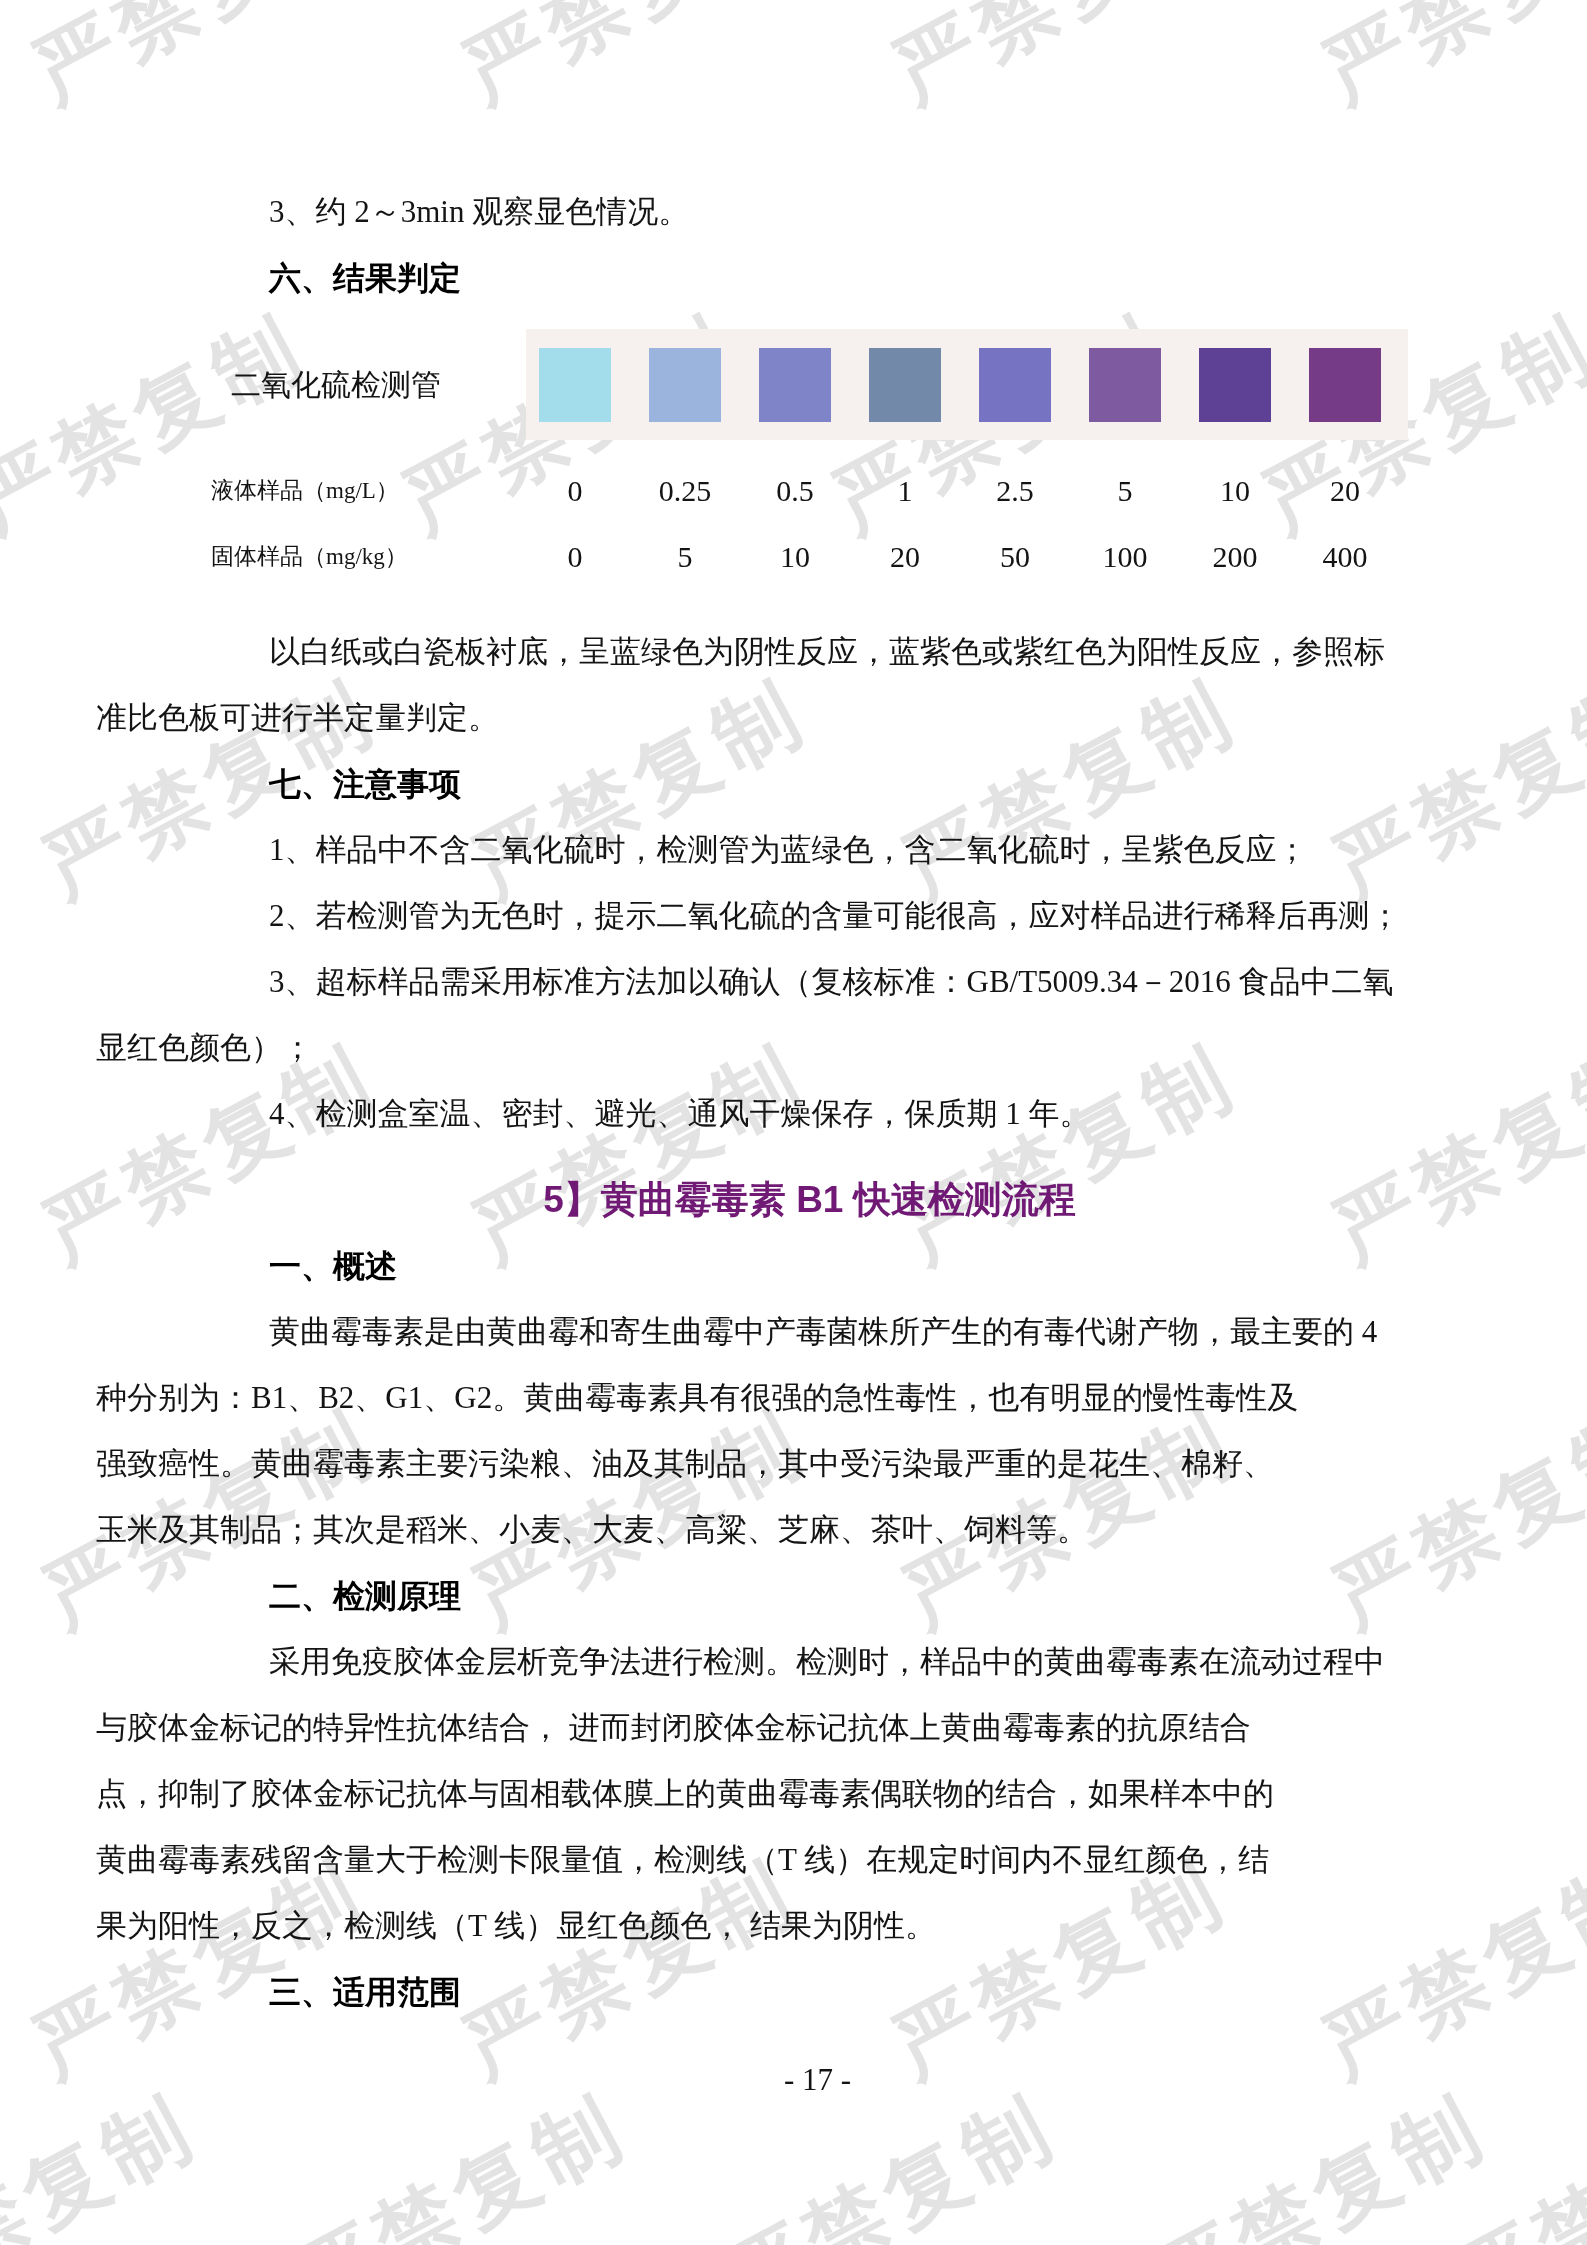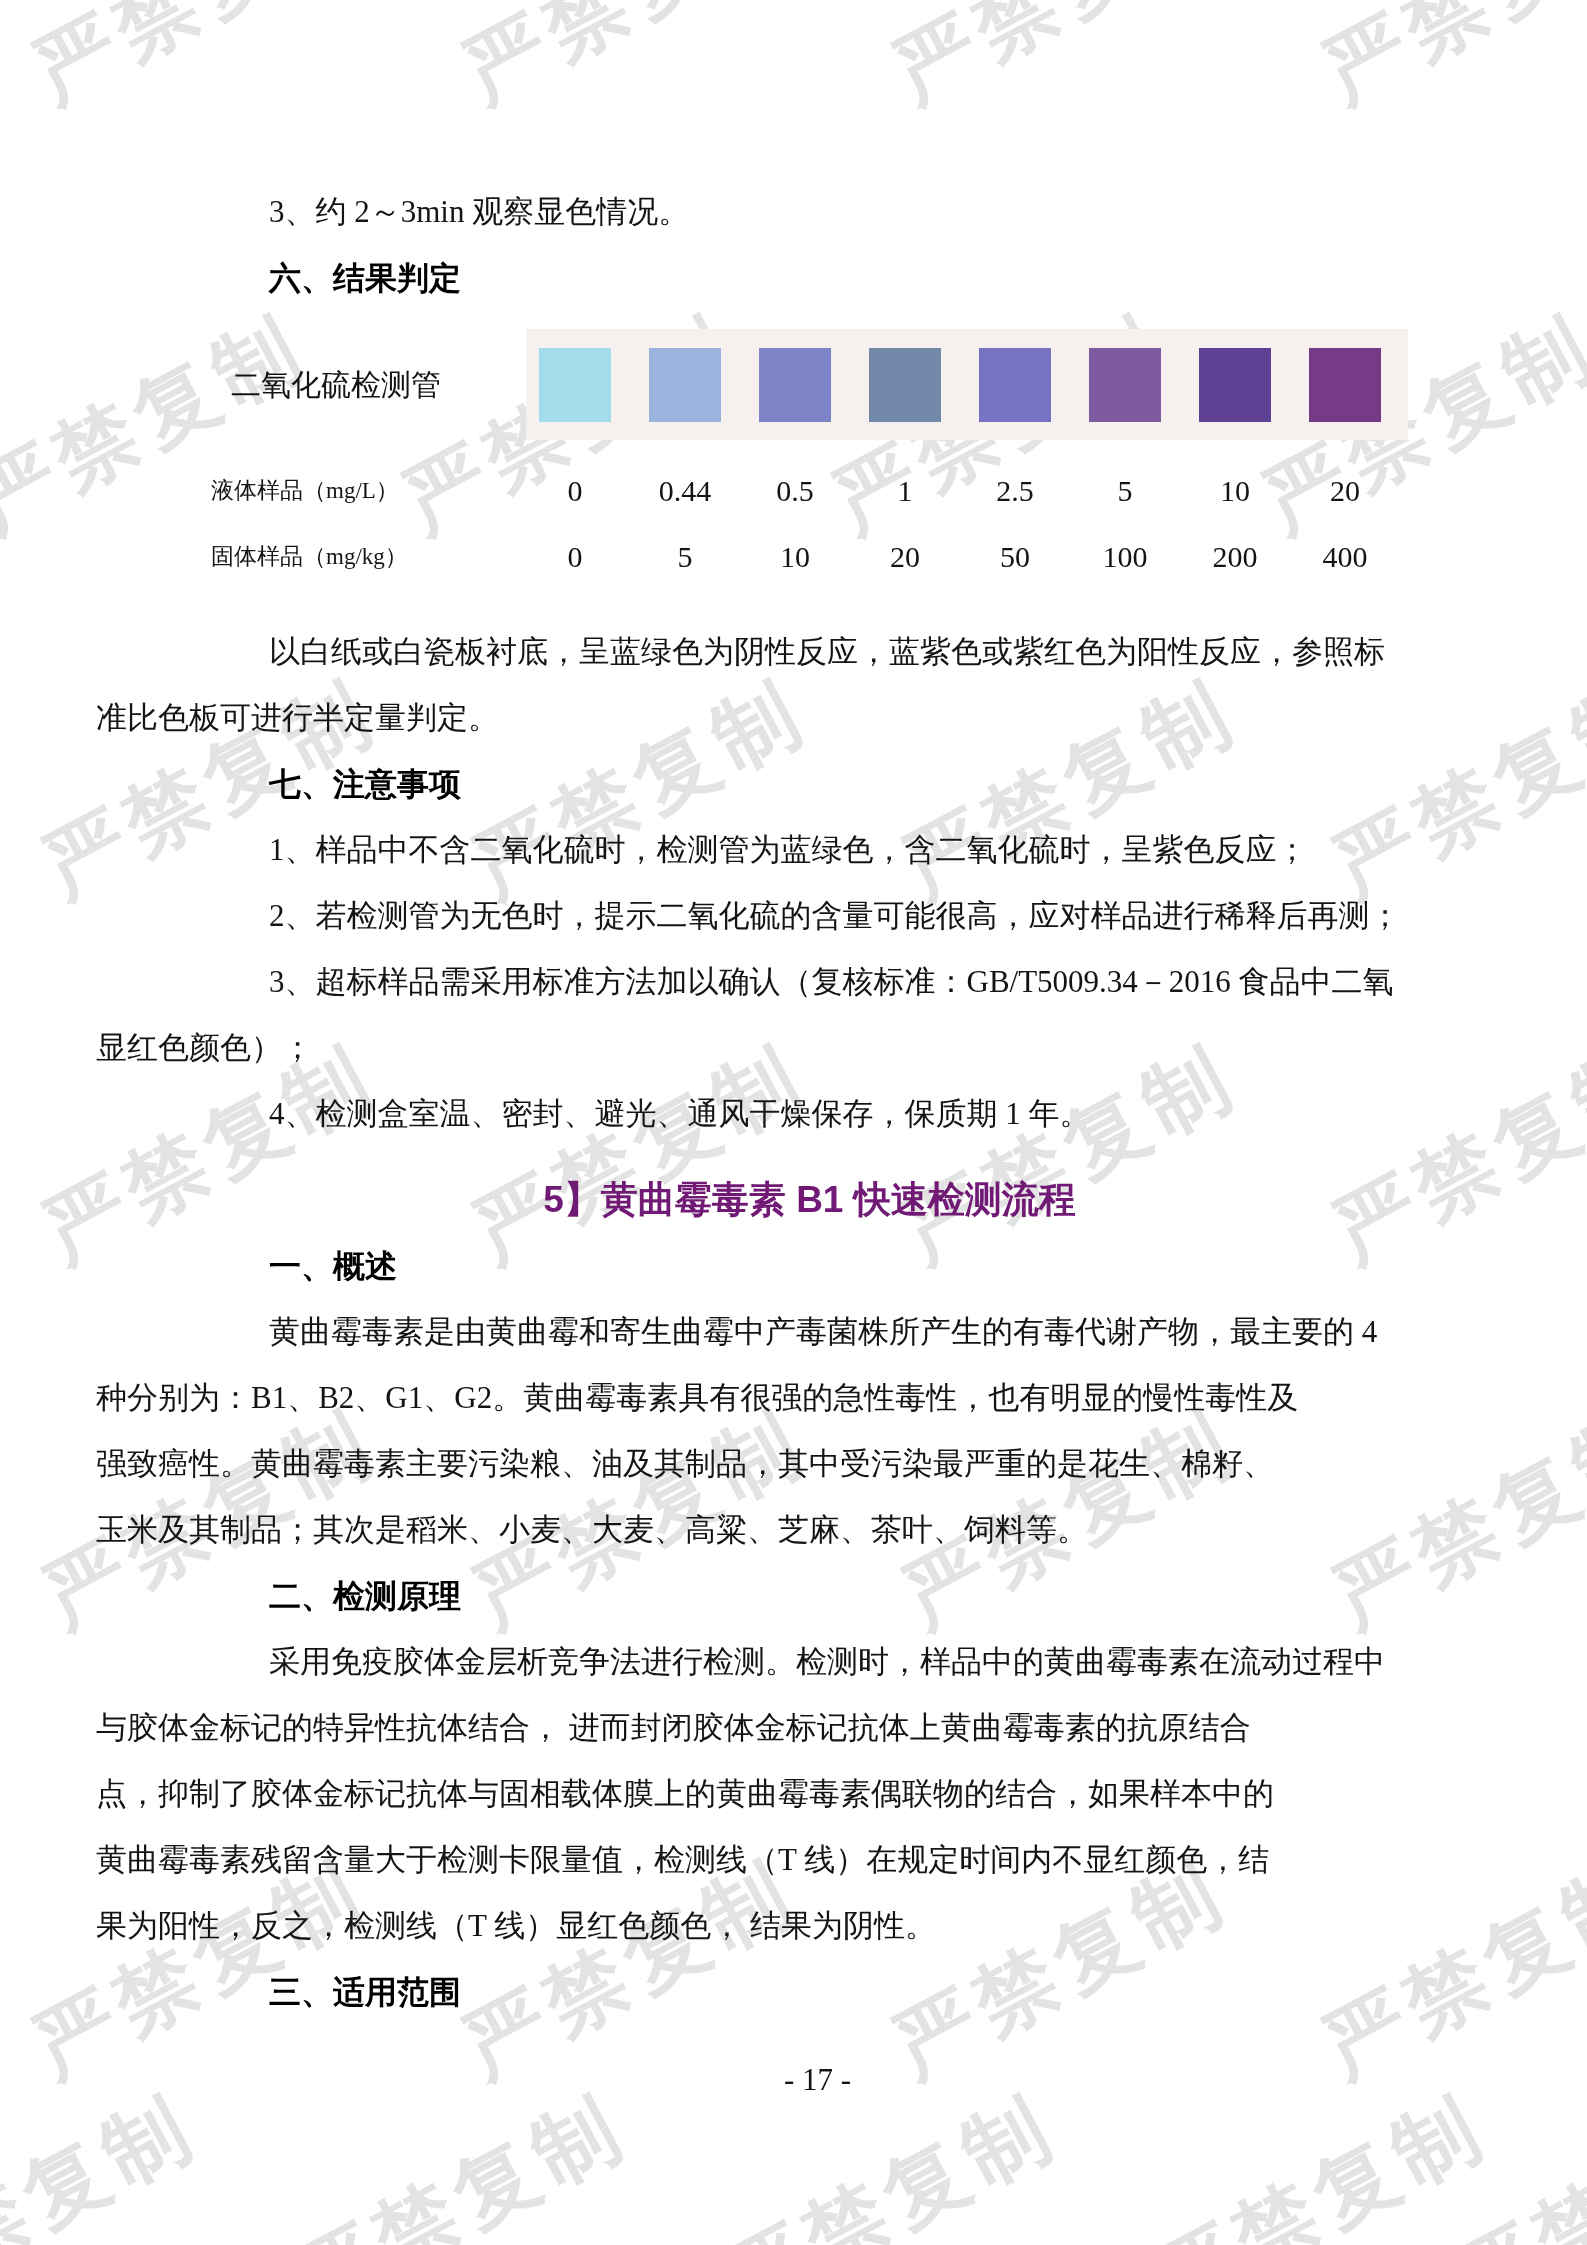--- a/index.html
+++ b/index.html
@@ -129,21 +129,21 @@
               <div class="swatch" style="background: rgb(117, 59, 134);"></div>
             </div>
         </div>
       </div>
 
       <div class="chart-row first-row">
         <span class="row-label">液体样品（mg/L）</span>
         <span class="row-values">
 
         <span class="value-cell">0</span>
-            <span class="value-cell">0.44</span>
+            <span class="value-cell">0.25</span>
             <span class="value-cell">0.5</span>
             <span class="value-cell">1</span>
             <span class="value-cell">2.5</span>
             <span class="value-cell">5</span>
             <span class="value-cell">10</span>
             <span class="value-cell">20</span>
           </span>
       </div>
 
       <div class="chart-row">

